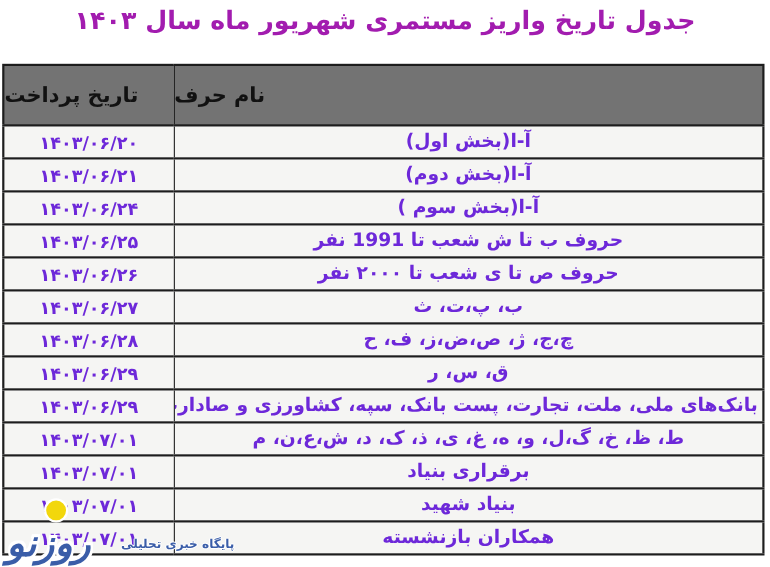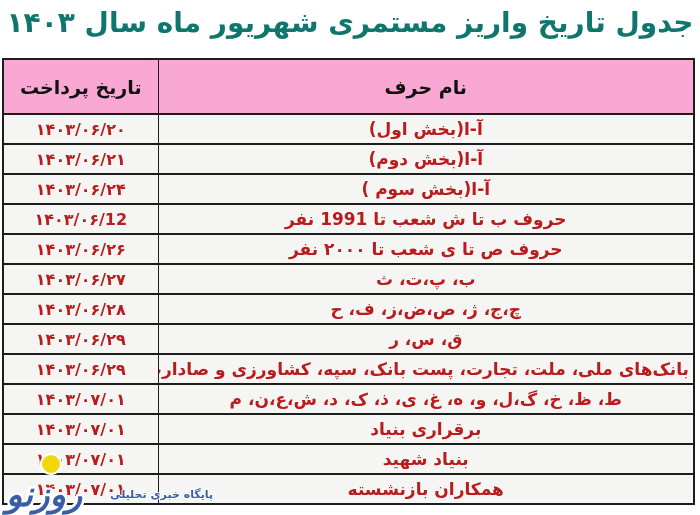--- a/index.html
+++ b/index.html
@@ -12,23 +12,23 @@
   }
   .page {
     position: relative;
     width: 700px; height: 515px;
     direction: rtl;
   }
   .title {
     position: absolute;
     top: 6px; left: 0; right: 0;
     text-align: center;
-    font-size: 28px;
+    font-size: 23px;
     font-weight: 900;
-    color: #0f766e;
+    color: #a21caf;
     letter-spacing: 0.2px;
   }
   table.schedule {
     position: absolute;
     top: 58px; right: 5px;
     width: 691px;
     border-collapse: collapse;
     direction: rtl;
     table-layout: fixed;
   }
@@ -36,34 +36,34 @@
     border: 1.5px solid #1d1d1d;
   }
   table.schedule th, table.schedule td {
     border-top-width: 2px;
     border-bottom-width: 2px;
   }
   table.schedule { border-width: 2px; }
   col.name-col { width: 536px; }
   col.date-col { width: 155px; }
   th {
-    background: #f9a8d4;
+    background: #737373;
     height: 55px;
     font-size: 19px;
     font-weight: 800;
     color: #111;
-    text-align: center;
+    text-align: left;
     vertical-align: middle;
   }
   td {
     background: #f5f5f3;
     height: 30px;
     font-size: 17px;
     font-weight: 700;
-    color: #b91c1c;
+    color: #6d28d9;
     text-align: center;
     vertical-align: middle;
     padding: 0 4px;
     white-space: nowrap;
     overflow: hidden;
   }
   td.date-cell { font-size: 16px; letter-spacing: 0.5px; }
   td.name-cell { font-size: 17px; margin-left: 28px; }
 
   
@@ -132,21 +132,21 @@
       <tr>
         <td class="name-cell">آ-ا(بخش دوم)</td>
         <td class="date-cell">۱۴۰۳/۰۶/۲۱</td>
       </tr>
       <tr>
         <td class="name-cell">آ-ا(بخش سوم )</td>
         <td class="date-cell">۱۴۰۳/۰۶/۲۴</td>
       </tr>
       <tr>
         <td class="name-cell">حروف ب تا ش شعب تا 1991 نفر</td>
-        <td class="date-cell">۱۴۰۳/۰۶/12</td>
+        <td class="date-cell">۱۴۰۳/۰۶/۲۵</td>
       </tr>
       <tr>
         <td class="name-cell">حروف ص تا ی  شعب تا ۲۰۰۰ نفر</td>
         <td class="date-cell">۱۴۰۳/۰۶/۲۶</td>
       </tr>
       <tr>
         <td class="name-cell">ب، پ،ت، ث</td>
         <td class="date-cell">۱۴۰۳/۰۶/۲۷</td>
       </tr>
       <tr>

